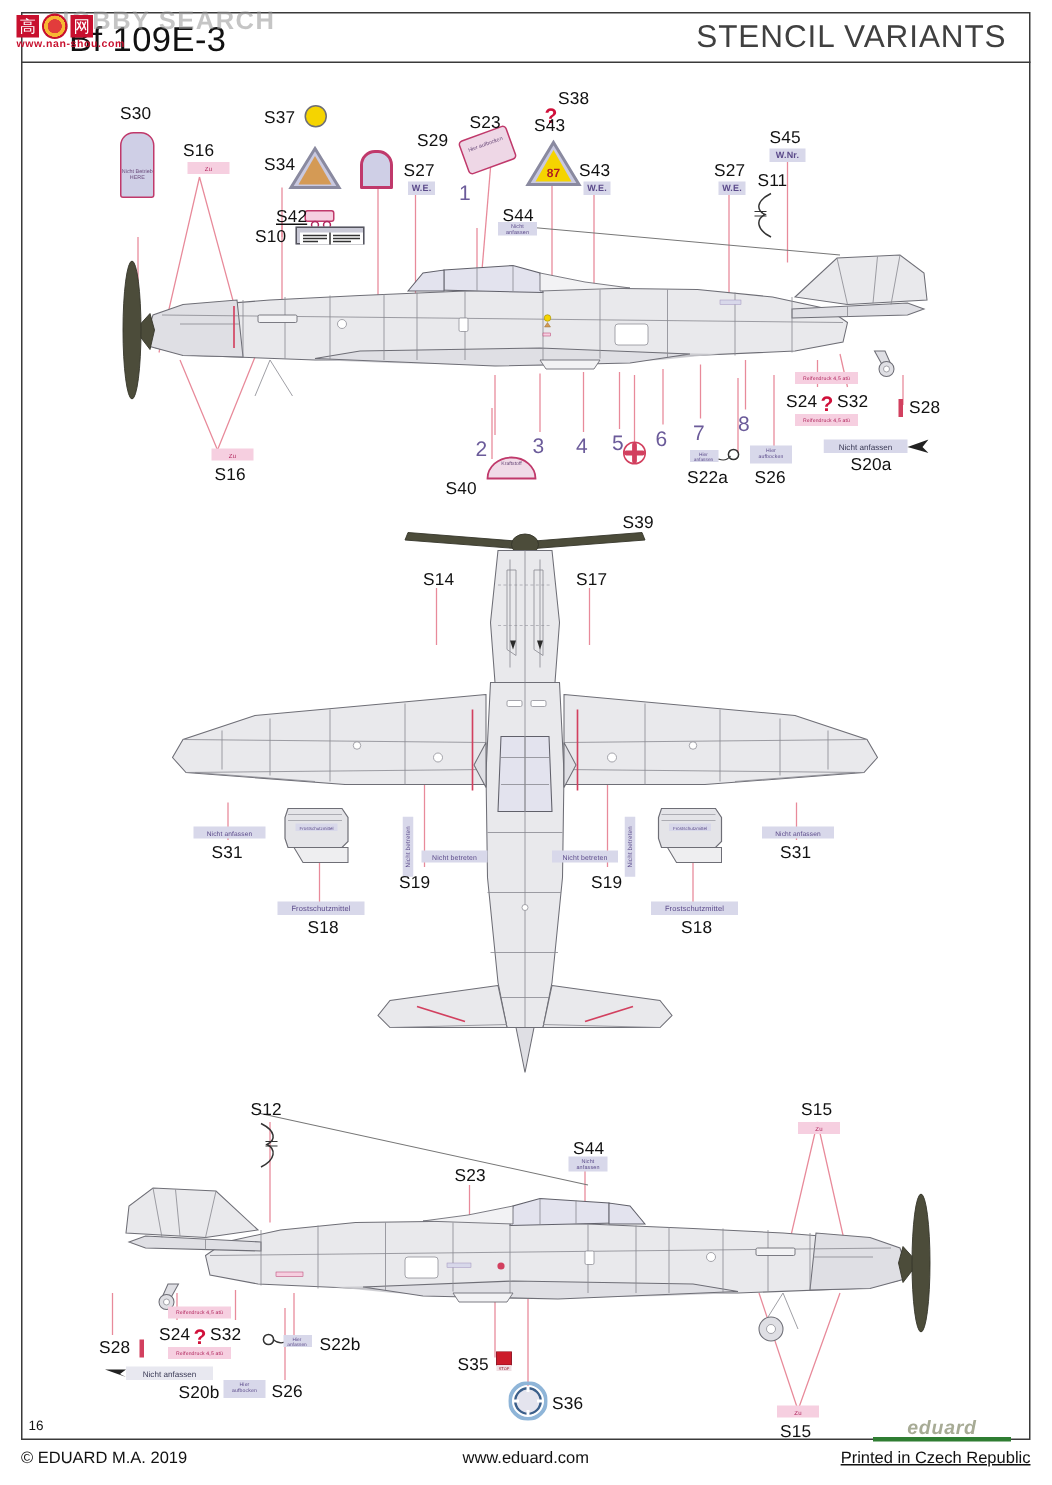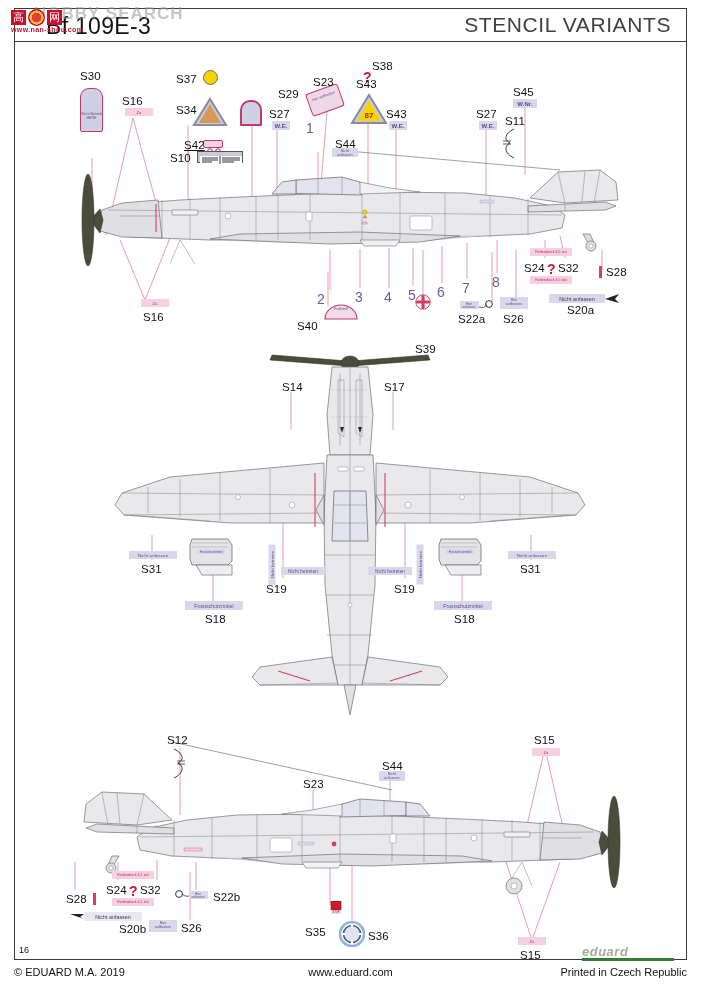--- a/index.html
+++ b/index.html
@@ -106,26 +106,26 @@
   }
   .foot{
     position:absolute;
     top:966px;
     font-size:11px;
     color:#111;
     white-space:nowrap;
   }
   .foot.left{left:14px;}
   .foot.mid{left:50%;transform:translateX(-50%);}
-  .foot.right{right:14px;}
+  .foot.right{right:14px;text-decoration:underline;}
   .eduard-logo{
     position:absolute;
     left:582px; top:944px;
     width:92px;
-    text-align:left;
+    text-align:center;
   }
   .eduard-logo .word{
     font-size:13px;
     font-weight:bold;
     color:#8a8f72;
     letter-spacing:.5px;
     font-style:italic;
     opacity:.75;
   }
   .eduard-logo .bar{
@@ -735,21 +735,21 @@
   </div>
   <div class="lbl" style="left:181px;top:922px;">S26</div>
 
   <div style="position:absolute;left:330px;top:901px;width:12px;height:14px;">
     <svg viewBox="0 0 12 14" style="width:12px;height:14px;">
       <rect x="1" y="0" width="10" height="9" fill="#cc1b2a" stroke="#8a1020" stroke-width=".6"></rect>
       <rect x="1" y="9" width="10" height="4" fill="#f0dfe4"></rect>
       <text x="6" y="12.4" font-size="2.6" text-anchor="middle" fill="#8a1020" font-family="Liberation Sans, sans-serif">STOP</text>
     </svg>
   </div>
-  <div class="lbl" style="left:305px;top:926px;">S35</div>
+  <div class="lbl" style="left:305px;top:904px;">S35</div>
 
   <div style="position:absolute;left:339px;top:921px;width:26px;height:26px;">
     <svg viewBox="0 0 26 26" style="width:26px;height:26px;">
       <circle cx="13" cy="13" r="12" fill="none" stroke="#8fb5d8" stroke-width="2.6"></circle>
       <circle cx="13" cy="13" r="8.5" fill="#e4e4ee" stroke="#3b5f8a" stroke-width="1.6"></circle>
       <path d="M13,3 v4 M13,19 v4 M3,13 h4 M19,13 h4" stroke="#fff" stroke-width="2"></path>
     </svg>
   </div>
   <div class="lbl" style="left:368px;top:930px;">S36</div>
 

